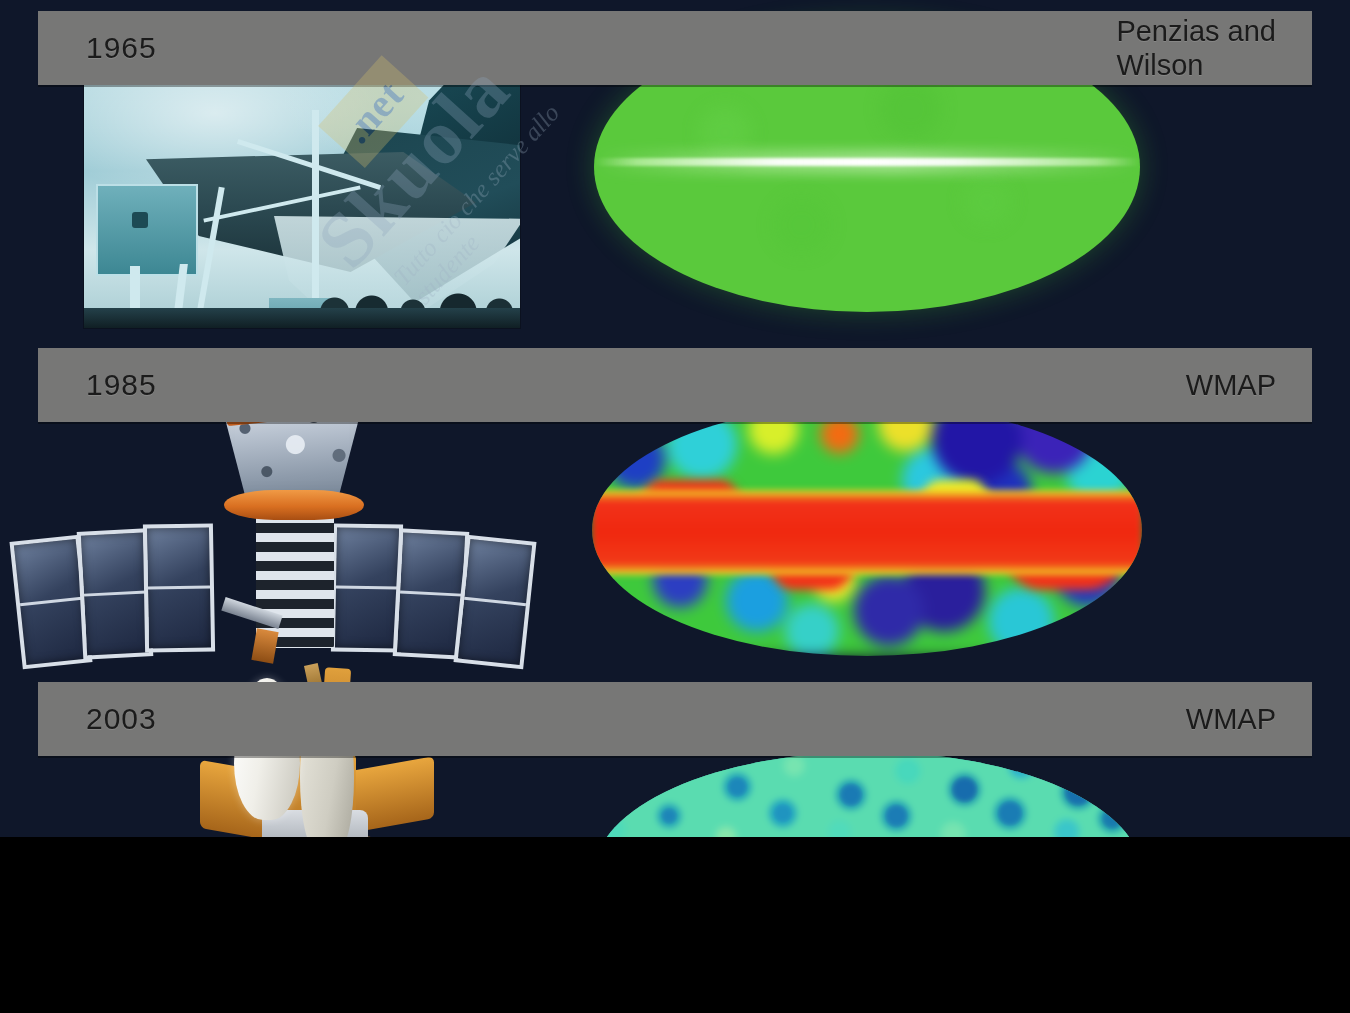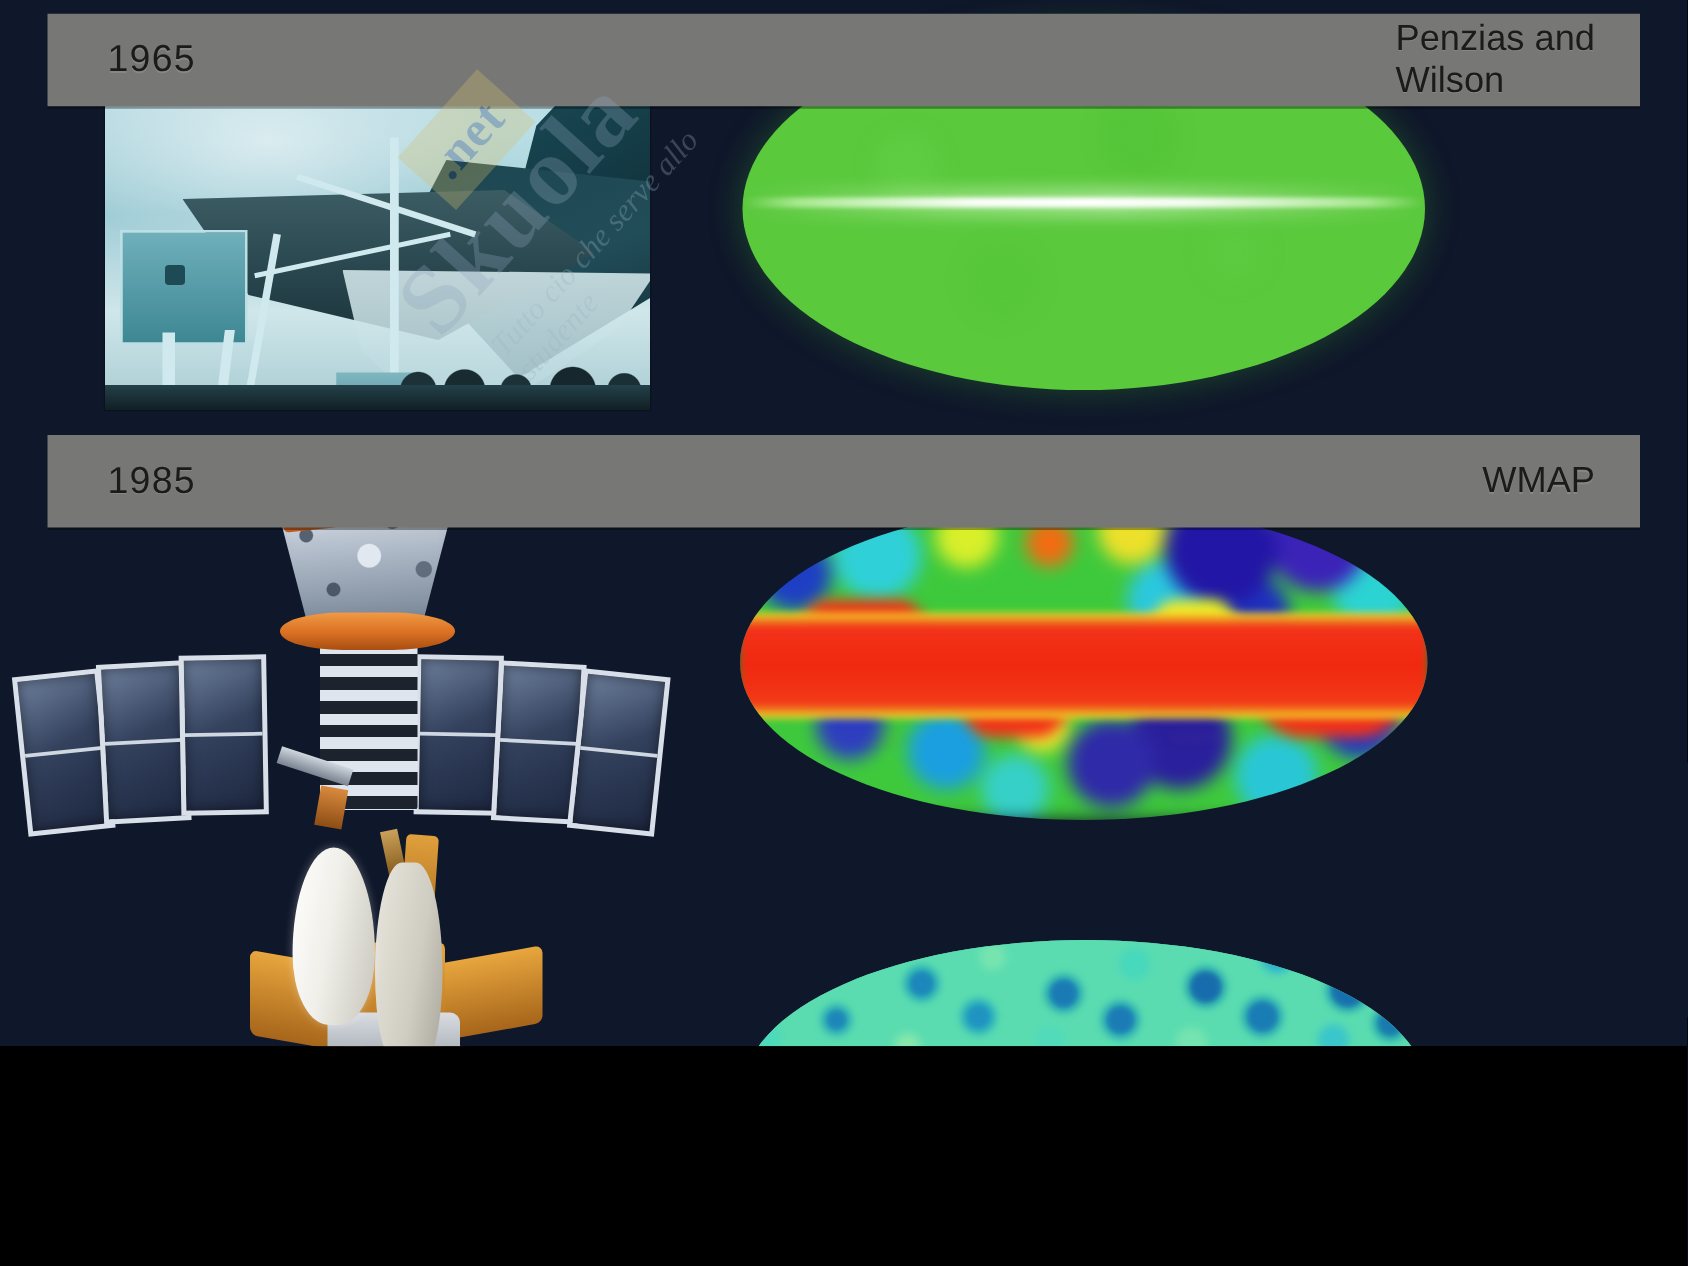--- a/index.html
+++ b/index.html
@@ -487,20 +487,24 @@
     <div class="dish"></div>
   </div>
 
   <div class="map" id="map2003">
     <div class="grain"></div>
     <div class="speckle"></div>
     <div class="gband-halo"></div>
     <div class="gband"></div>
   </div>
 
+  <div class="banner" id="banner3">
+    <span class="year">2003</span>
+    <span class="who">WMAP</span>
+  </div>
 
   <div id="watermark">
     <span class="wm-badge">.net</span>
     <span class="wm-main">Skuola</span>
     <span class="wm-sub">Tutto cio che serve allo studente</span>
   </div>
 
 </div>
 
 </body></html>

